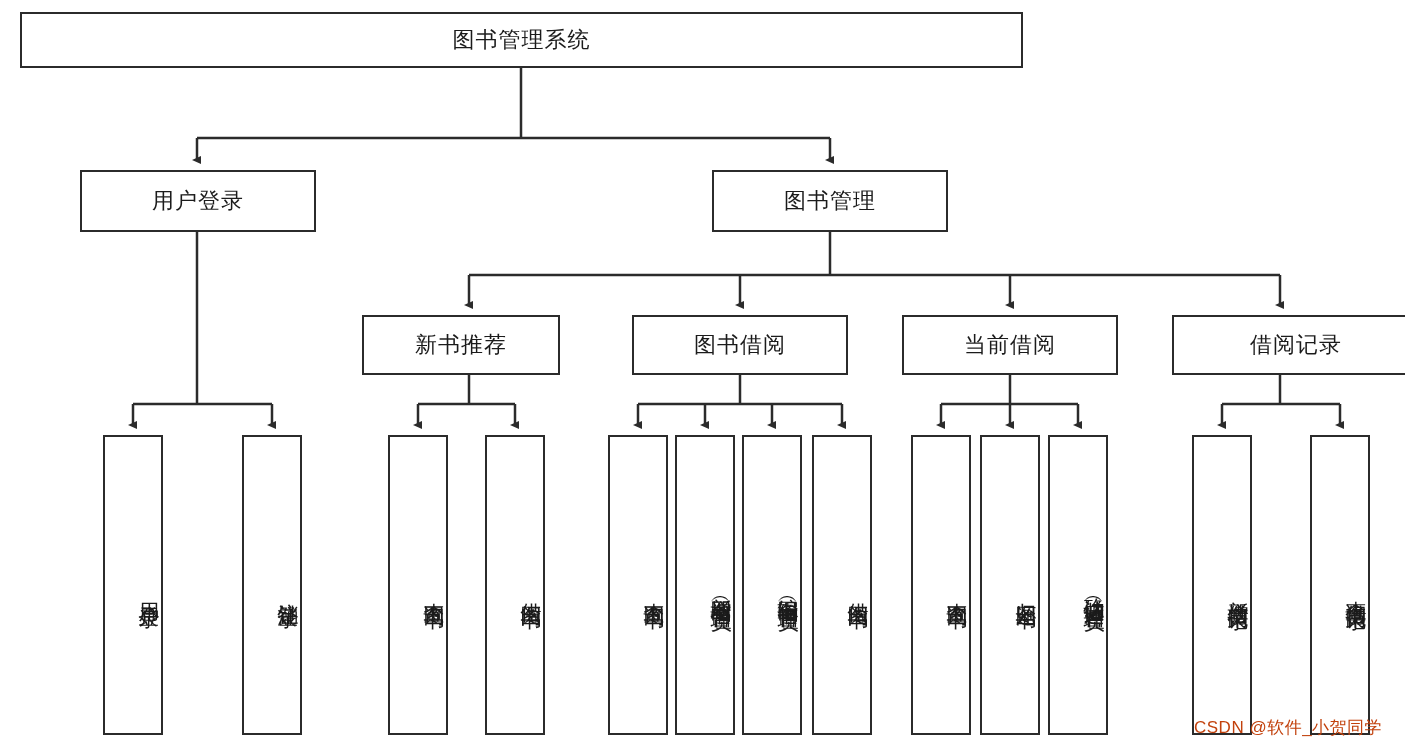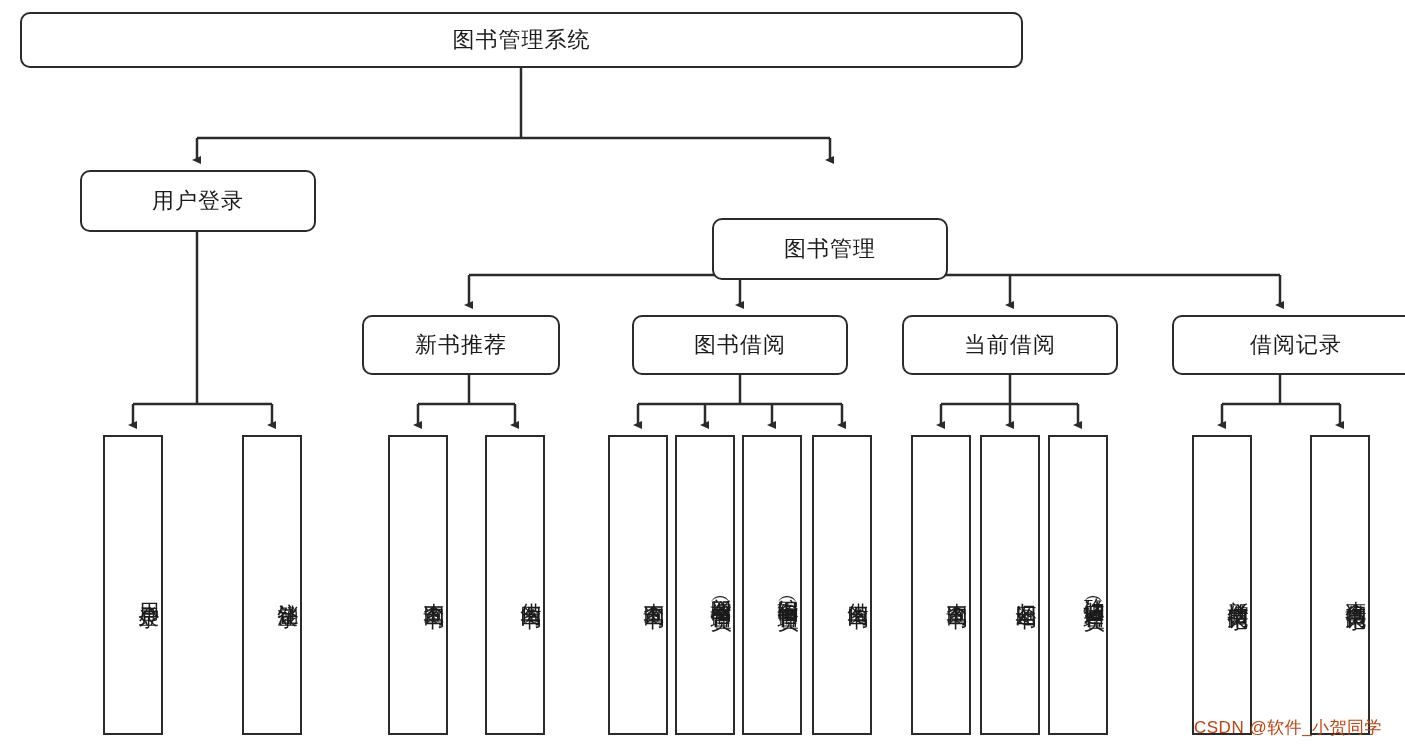--- a/index.html
+++ b/index.html
@@ -33,21 +33,20 @@
     display: flex;
     align-items: center;
     justify-content: center;
     color: #1b1b1b;
     text-align: center;
   }
   .node.h {
     font-size: 22px;
     letter-spacing: 1px;
     line-height: 1.1;
-    border-radius: 10px;
   }
   .node.v {
     writing-mode: vertical-rl;
     text-orientation: upright;
     font-size: 21px;
     line-height: 1.15;
     letter-spacing: 2px;
     align-items: flex-start;
     justify-content: center;
     padding-top: 10px;
@@ -120,21 +119,21 @@
     </g>
   </svg>
 
   <div class="node h" style="left:20px; top:12px; width:1003px; height:56px;">
     <span>图书管理系统</span>
   </div>
 
   <div class="node h" style="left:80px; top:170px; width:236px; height:62px;">
     <span>用户登录</span>
   </div>
-  <div class="node h" style="left:712px; top:170px; width:236px; height:62px;margin-top:48px;">
+  <div class="node h" style="left:712px; top:170px; width:236px; height:62px;">
     <span>图书管理</span>
   </div>
 
   <div class="node h" style="left:362px; top:315px; width:198px; height:60px;">
     <span>新书推荐</span>
   </div>
   <div class="node h" style="left:632px; top:315px; width:216px; height:60px;">
     <span>图书借阅</span>
   </div>
   <div class="node h" style="left:902px; top:315px; width:216px; height:60px;font-family:Liberation Serif, serif;">

